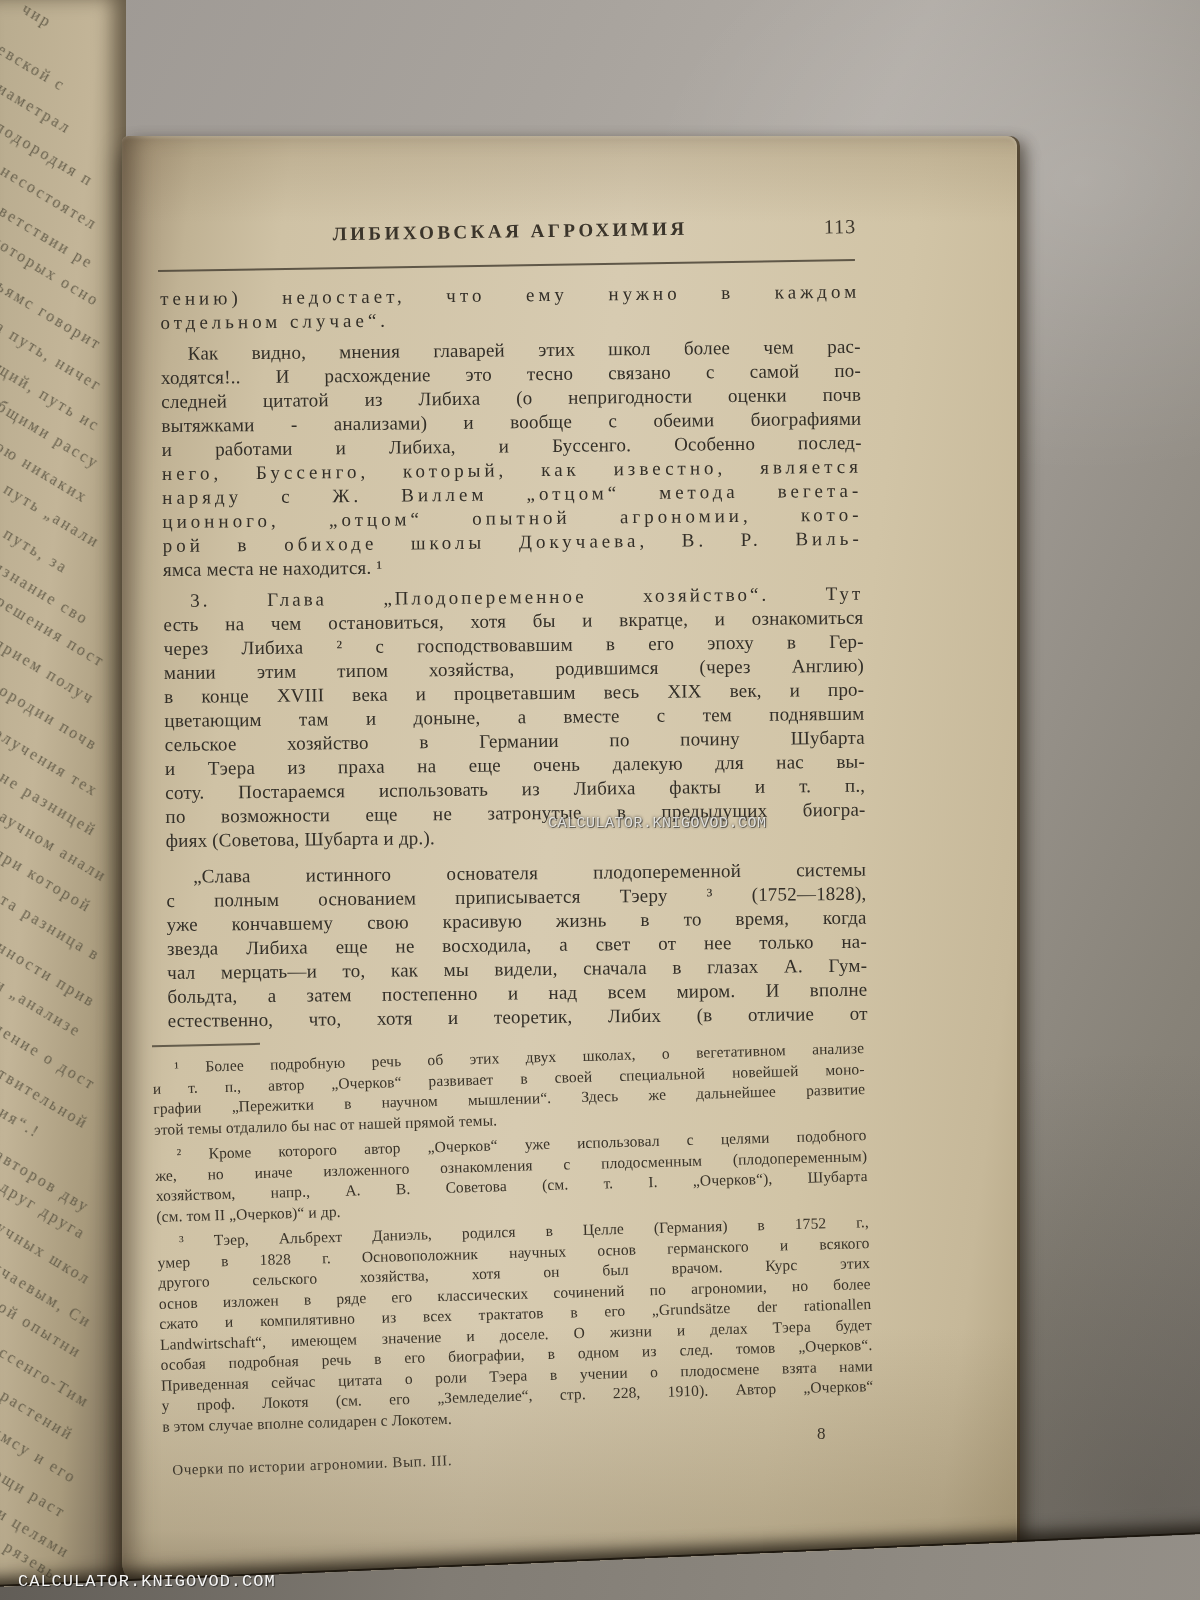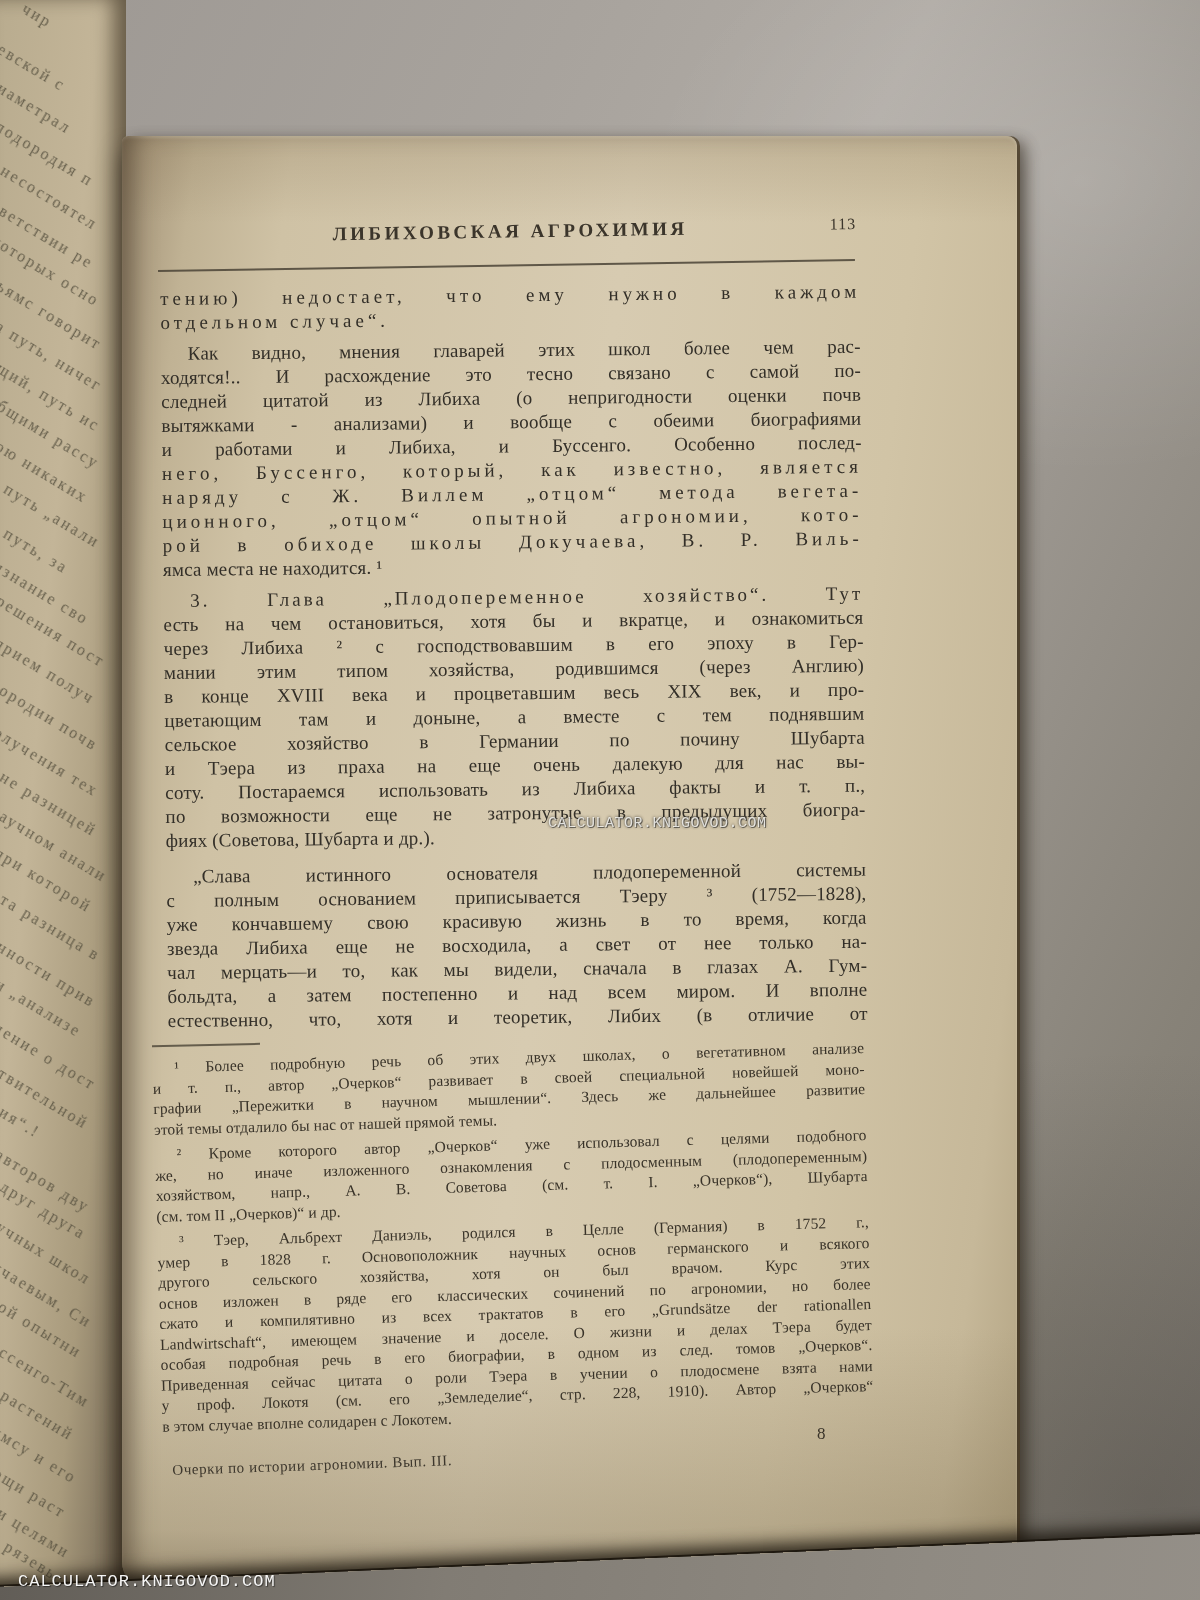--- a/index.html
+++ b/index.html
@@ -37,21 +37,21 @@
     box-shadow:
       inset 18px 0 24px -8px rgba(60,48,32,.55),
       inset 0 2px 3px rgba(255,250,235,.25),
       3px 0 0 rgba(75,60,38,.75),
       9px 4px 14px rgba(40,32,20,.45),
       0 16px 22px rgba(30,24,15,.5);
     color:#332f28;
   }
   .running-header{position:absolute;left:38px;top:90px;width:700px;height:26px;transform:rotate(-.9deg);transform-origin:0 0;}
   .running-header .title{position:absolute;left:0;right:0;text-align:center;font-size:19px;font-weight:bold;letter-spacing:3.5px;color:#3b352b;}
-  .running-header .pageno{position:absolute;right:4px;top:0;font-size:16px;letter-spacing:1px;color:#3b352b;}
+  .running-header .pageno{position:absolute;right:4px;top:0;font-size:20px;letter-spacing:1px;color:#3b352b;}
   .header-rule{position:absolute;left:36px;top:134px;width:697px;height:2px;background:#4a4336;opacity:.85;transform:rotate(-.9deg);transform-origin:0 0;}
   .text-col{position:absolute;left:38px;top:151px;width:700px;transform:rotate(-.6deg);transform-origin:0 0;}
   .para{margin:0 0 7px 0;}
   .para:nth-child(3){margin-bottom:12px;}
   .para:last-child{margin-bottom:0;}
   .line{font-size:19px;line-height:24px;text-align:justify;text-align-last:justify;letter-spacing:.2px;white-space:normal;}
   .line.sp{letter-spacing:4px;}
   .line.sp3{letter-spacing:3px;}
   .line.sp2{letter-spacing:1.4px;}
   .line.ind{text-indent:27px;}

